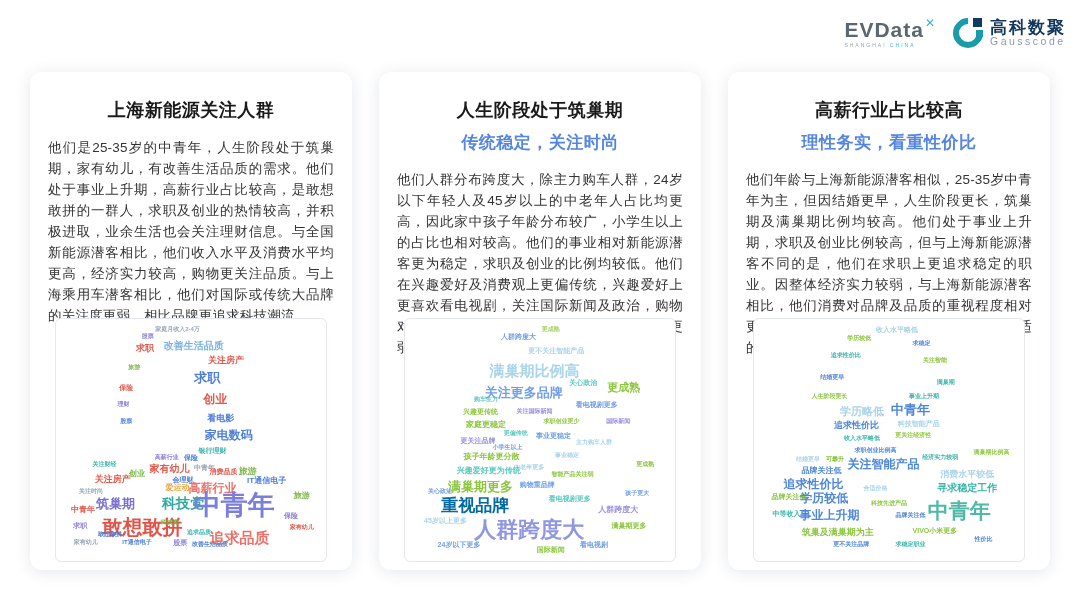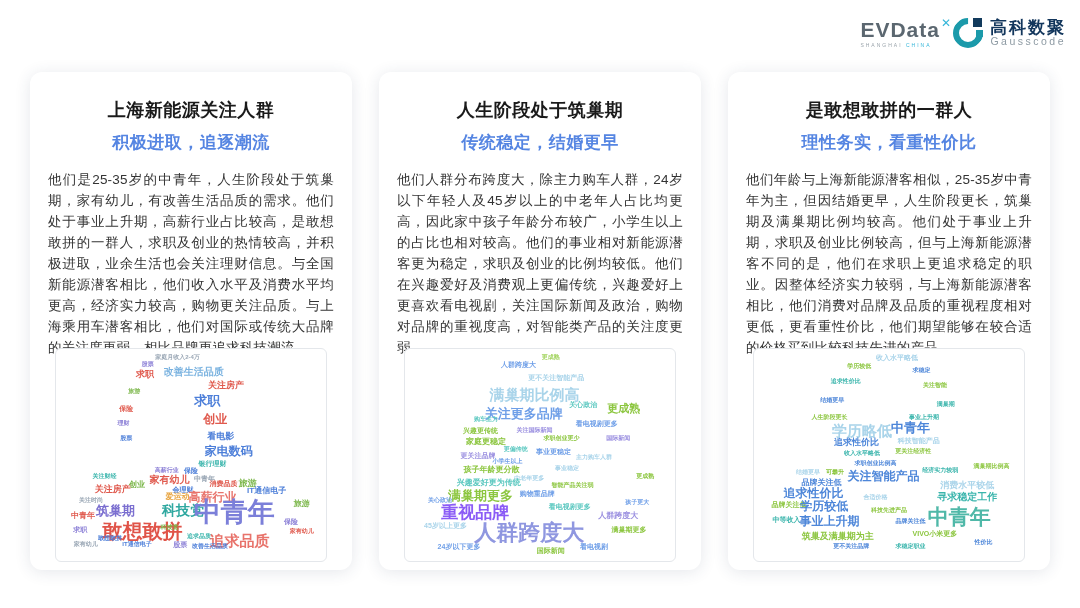--- a/index.html
+++ b/index.html
@@ -1,21 +1,21 @@
 <!DOCTYPE html>
 <html><head>
 <meta charset="utf-8">
 <style>
   * { margin:0; padding:0; box-sizing:border-box; }
   html,body { width:1080px; height:608px; background:#ffffff; overflow:hidden;
     font-family:"Liberation Sans","DejaVu Sans",sans-serif; }
   .page { position:relative; width:1080px; height:608px; background:#fff; }
 
   
-  .logos { position:absolute; top:18px; right:14px; display:flex; align-items:center; gap:2px;text-align:right; }
+  .logos { position:absolute; top:18px; right:14px; display:flex; align-items:center; gap:18px; }
   .evdata { display:flex; flex-direction:column; align-items:flex-start; line-height:1; }
   .evdata-row { display:flex; align-items:flex-start; }
   .evdata-text { font-size:21px; font-weight:bold; color:#5b6770; letter-spacing:1px; }
   .evdata-x { font-size:12px; font-weight:bold; color:#35b6d9; margin-top:-2px; margin-left:1px; }
   .evdata-sub { font-size:5px; letter-spacing:2px; margin-top:3px; color:#9aa4ab; }
   .evdata-sub .cn { color:#35b6d9; }
   .gauss { display:flex; align-items:center; gap:7px; }
   .gauss-icon { position:relative; width:30px; height:30px; }
   .gauss-ring { position:absolute; inset:0; border:6px solid #1b9aaa; border-radius:50%;
     border-top-color:transparent; transform:rotate(45deg); }
@@ -28,21 +28,21 @@
   
   .cards { position:absolute; left:30px; top:72px; display:flex; gap:27px; }
   .card { position:relative; width:322px; height:498px; background:#fff; border-radius:12px;
     box-shadow:0 2px 16px rgba(40,60,90,0.12); padding:26px 18px 0; }
   .card-title { text-align:center; font-size:18px; font-weight:bold; color:#1a1a1a; letter-spacing:0.5px; }
   .card-subtitle { text-align:center; font-size:17px; font-weight:bold; margin-top:9px; letter-spacing:0.5px; }
   .card-body { margin-top:15px; font-size:13.5px; line-height:21px; color:#333;
     text-align:justify; letter-spacing:0.2px; }
 
   
-  .cloud-box { position:absolute; left:0; right:0; bottom:8px; margin:0 auto; width:272px; height:214px;
+  .cloud-box { position:absolute; left:0; right:0; bottom:8px; margin:0 auto; width:272px; height:244px;
     background:#fff; border:1px solid #e4e7eb; border-radius:6px; overflow:hidden; }
   .cloud-word { position:absolute; transform:translate(-50%,-50%); white-space:nowrap;
     font-weight:600; line-height:1; }
 </style>
 </head>
 <body>
 
 <div class="page">
 
   <div class="logos">
@@ -66,21 +66,20 @@
         <span class="gauss-cn">高科数聚</span>
         <span class="gauss-en">Gausscode</span>
       </span>
     </div>
   </div>
 
   <div class="cards">
 
     <section class="card">
       <h2 class="card-title">上海新能源关注人群</h2>
-      <h3 class="card-subtitle accent" style="color: rgb(85, 133, 226);">积极进取，追逐潮流</h3>
       <p class="card-body">他们是25-35岁的中青年，人生阶段处于筑巢期，家有幼儿，有改善生活品质的需求。他们处于事业上升期，高薪行业占比较高，是敢想敢拼的一群人，求职及创业的热情较高，并积极进取，业余生活也会关注理财信息。与全国新能源潜客相比，他们收入水平及消费水平均更高，经济实力较高，购物更关注品质。与上海乘用车潜客相比，他们对国际或传统大品牌的关注度更弱，相比品牌更追求科技潮流。</p>
       <div class="cloud-box">
           <span class="cloud-word" style="left: 45%; top: 4%; font-size: 6px; color: rgb(154, 167, 181);">家庭月收入2-4万</span>
           <span class="cloud-word" style="left: 34%; top: 7%; font-size: 6px; color: rgb(139, 127, 214);">股票</span>
           <span class="cloud-word" style="left: 33%; top: 12%; font-size: 9px; color: rgb(224, 90, 78);">求职</span>
           <span class="cloud-word" style="left: 51%; top: 11%; font-size: 10px; color: rgb(123, 179, 224);">改善生活品质</span>
           <span class="cloud-word" style="left: 63%; top: 17%; font-size: 9px; color: rgb(224, 90, 78);">关注房产</span>
           <span class="cloud-word" style="left: 29%; top: 20%; font-size: 6px; color: rgb(122, 182, 72);">旅游</span>
           <span class="cloud-word" style="left: 56%; top: 24%; font-size: 13px; color: rgb(77, 127, 217);">求职</span>
           <span class="cloud-word" style="left: 26%; top: 28%; font-size: 7px; color: rgb(224, 90, 78);">保险</span>
@@ -119,21 +118,21 @@
           <span class="cloud-word" style="left: 91%; top: 86%; font-size: 6px; color: rgb(224, 90, 78);">家有幼儿</span>
           <span class="cloud-word" style="left: 30%; top: 92%; font-size: 6px; color: rgb(77, 127, 217);">IT通信电子</span>
           <span class="cloud-word" style="left: 42%; top: 84%; font-size: 6px; color: rgb(122, 182, 72);">科技党</span>
           <span class="cloud-word" style="left: 57%; top: 93%; font-size: 6px; color: rgb(77, 127, 217);">改善生活品质</span>
           <span class="cloud-word" style="left: 20%; top: 89%; font-size: 6px; color: rgb(77, 127, 217);">敢想敢拼</span>
         </div>
     </section>
 
     <section class="card">
       <h2 class="card-title">人生阶段处于筑巢期</h2>
-      <h3 class="card-subtitle accent" style="color: rgb(85, 133, 226);">传统稳定，结婚更早</h3>
+      <h3 class="card-subtitle accent" style="color: rgb(85, 133, 226);">传统稳定，关注时尚</h3>
       <p class="card-body">他们人群分布跨度大，除主力购车人群，24岁以下年轻人及45岁以上的中老年人占比均更高，因此家中孩子年龄分布较广，小学生以上的占比也相对较高。他们的事业相对新能源潜客更为稳定，求职及创业的比例均较低。他们在兴趣爱好及消费观上更偏传统，兴趣爱好上更喜欢看电视剧，关注国际新闻及政治，购物对品牌的重视度高，对智能类产品的关注度更弱。</p>
       <div class="cloud-box">
           <span class="cloud-word" style="left: 42%; top: 7%; font-size: 7px; color: rgb(111, 159, 232);">人群跨度大</span>
           <span class="cloud-word" style="left: 54%; top: 4%; font-size: 6px; color: rgb(162, 212, 94);">更成熟</span>
           <span class="cloud-word" style="left: 56%; top: 13%; font-size: 7px; color: rgb(169, 212, 234);">更不关注智能产品</span>
           <span class="cloud-word" style="left: 48%; top: 21%; font-size: 15px; color: rgb(169, 212, 234);">满巢期比例高</span>
           <span class="cloud-word" style="left: 44%; top: 30%; font-size: 13px; color: rgb(111, 159, 232);">关注更多品牌</span>
           <span class="cloud-word" style="left: 66%; top: 26%; font-size: 7px; color: rgb(91, 200, 192);">关心政治</span>
           <span class="cloud-word" style="left: 81%; top: 28%; font-size: 11px; color: rgb(140, 198, 63);">更成熟</span>
           <span class="cloud-word" style="left: 71%; top: 35%; font-size: 7px; color: rgb(111, 159, 232);">看电视剧更多</span>
@@ -149,49 +148,49 @@
           <span class="cloud-word" style="left: 38%; top: 53%; font-size: 6px; color: rgb(111, 159, 232);">小学生以上</span>
           <span class="cloud-word" style="left: 70%; top: 51%; font-size: 6px; color: rgb(169, 212, 234);">主力购车人群</span>
           <span class="cloud-word" style="left: 60%; top: 56%; font-size: 6px; color: rgb(169, 212, 234);">事业稳定</span>
           <span class="cloud-word" style="left: 32%; top: 57%; font-size: 8px; color: rgb(140, 198, 63);">孩子年龄更分散</span>
           <span class="cloud-word" style="left: 46%; top: 61%; font-size: 6px; color: rgb(169, 212, 234);">中老年更多</span>
           <span class="cloud-word" style="left: 31%; top: 63%; font-size: 8px; color: rgb(91, 200, 192);">兴趣爱好更为传统</span>
           <span class="cloud-word" style="left: 62%; top: 64%; font-size: 6px; color: rgb(140, 198, 63);">智能产品关注弱</span>
           <span class="cloud-word" style="left: 28%; top: 69%; font-size: 13px; color: rgb(140, 198, 63);">满巢期更多</span>
           <span class="cloud-word" style="left: 49%; top: 68%; font-size: 7px; color: rgb(111, 159, 232);">购物重品牌</span>
           <span class="cloud-word" style="left: 61%; top: 74%; font-size: 7px; color: rgb(91, 200, 192);">看电视剧更多</span>
-          <span class="cloud-word" style="left: 26%; top: 77%; font-size: 17px; color: #8b5cf6;">重视品牌</span>
+          <span class="cloud-word" style="left: 26%; top: 77%; font-size: 17px; color: #0369a1;">重视品牌</span>
           <span class="cloud-word" style="left: 13%; top: 71%; font-size: 6px; color: rgb(111, 159, 232);">关心政治</span>
           <span class="cloud-word" style="left: 15%; top: 83%; font-size: 7px; color: rgb(169, 212, 234);">45岁以上更多</span>
           <span class="cloud-word" style="left: 46%; top: 87%; font-size: 22px; color: rgb(143, 151, 224);">人群跨度大</span>
           <span class="cloud-word" style="left: 20%; top: 93%; font-size: 7px; color: rgb(111, 159, 232);">24岁以下更多</span>
           <span class="cloud-word" style="left: 54%; top: 95%; font-size: 7px; color: rgb(140, 198, 63);">国际新闻</span>
           <span class="cloud-word" style="left: 70%; top: 93%; font-size: 7px; color: rgb(111, 159, 232);">看电视剧</span>
           <span class="cloud-word" style="left: 79%; top: 79%; font-size: 8px; color: rgb(154, 143, 224);">人群跨度大</span>
           <span class="cloud-word" style="left: 83%; top: 85%; font-size: 7px; color: rgb(140, 198, 63);">满巢期更多</span>
           <span class="cloud-word" style="left: 86%; top: 72%; font-size: 6px; color: rgb(111, 159, 232);">孩子更大</span>
           <span class="cloud-word" style="left: 89%; top: 60%; font-size: 6px; color: rgb(140, 198, 63);">更成熟</span>
         </div>
     </section>
 
     <section class="card">
-      <h2 class="card-title">是敢想敢拼的一群人</h2>
+      <h2 class="card-title">高薪行业占比较高</h2>
       <h3 class="card-subtitle accent" style="color: rgb(85, 133, 226);">理性务实，看重性价比</h3>
       <p class="card-body">他们年龄与上海新能源潜客相似，25-35岁中青年为主，但因结婚更早，人生阶段更长，筑巢期及满巢期比例均较高。他们处于事业上升期，求职及创业比例较高，但与上海新能源潜客不同的是，他们在求职上更追求稳定的职业。因整体经济实力较弱，与上海新能源潜客相比，他们消费对品牌及品质的重视程度相对更低，更看重性价比，他们期望能够在较合适的价格买到比较科技先进的产品</p>
       <div class="cloud-box">
           <span class="cloud-word" style="left: 53%; top: 4%; font-size: 7px; color: rgb(169, 212, 234);">收入水平略低</span>
           <span class="cloud-word" style="left: 39%; top: 8%; font-size: 6px; color: rgb(140, 198, 63);">学历较低</span>
           <span class="cloud-word" style="left: 62%; top: 10%; font-size: 6px; color: rgb(77, 134, 217);">求稳定</span>
           <span class="cloud-word" style="left: 34%; top: 15%; font-size: 6px; color: rgb(58, 181, 172);">追求性价比</span>
           <span class="cloud-word" style="left: 67%; top: 17%; font-size: 6px; color: rgb(140, 198, 63);">关注智能</span>
           <span class="cloud-word" style="left: 29%; top: 24%; font-size: 6px; color: rgb(77, 134, 217);">结婚更早</span>
           <span class="cloud-word" style="left: 71%; top: 26%; font-size: 6px; color: rgb(58, 181, 172);">满巢期</span>
           <span class="cloud-word" style="left: 28%; top: 32%; font-size: 6px; color: rgb(140, 198, 63);">人生阶段更长</span>
           <span class="cloud-word" style="left: 63%; top: 32%; font-size: 6px; color: rgb(58, 181, 172);">事业上升期</span>
-          <span class="cloud-word" style="left: 40%; top: 38%; font-size: 15px; color: rgb(169, 212, 234);">学历略低</span>
+          <span class="cloud-word" style="left: 40%; top: 38%; font-size: 11px; color: rgb(169, 212, 234);">学历略低</span>
           <span class="cloud-word" style="left: 58%; top: 37%; font-size: 13px; color: rgb(77, 134, 217);">中青年</span>
           <span class="cloud-word" style="left: 38%; top: 44%; font-size: 9px; color: rgb(77, 134, 217);">追求性价比</span>
           <span class="cloud-word" style="left: 61%; top: 43%; font-size: 7px; color: rgb(169, 212, 234);">科技智能产品</span>
           <span class="cloud-word" style="left: 40%; top: 49%; font-size: 6px; color: rgb(58, 181, 172);">收入水平略低</span>
           <span class="cloud-word" style="left: 59%; top: 48%; font-size: 6px; color: rgb(140, 198, 63);">更关注经济性</span>
           <span class="cloud-word" style="left: 45%; top: 54%; font-size: 6px; color: rgb(77, 134, 217);">求职创业比例高</span>
           <span class="cloud-word" style="left: 20%; top: 58%; font-size: 6px; color: rgb(169, 212, 234);">结婚更早</span>
           <span class="cloud-word" style="left: 30%; top: 58%; font-size: 6px; color: rgb(140, 198, 63);">可攀升</span>
           <span class="cloud-word" style="left: 48%; top: 60%; font-size: 12px; color: rgb(77, 134, 217);">关注智能产品</span>
           <span class="cloud-word" style="left: 69%; top: 57%; font-size: 6px; color: rgb(58, 181, 172);">经济实力较弱</span>

